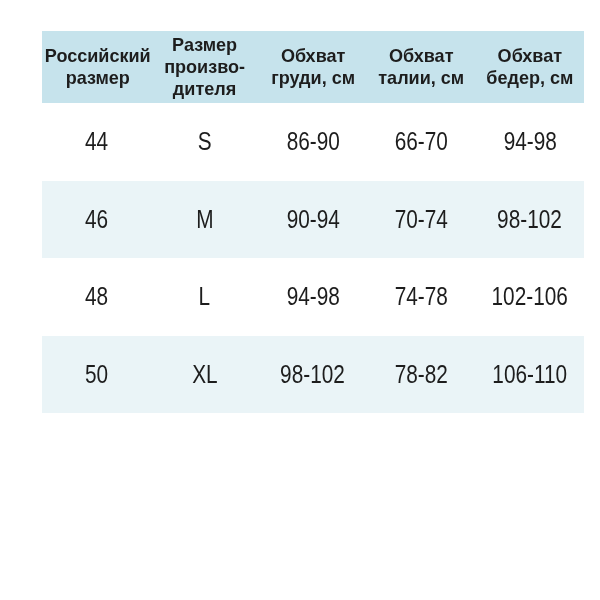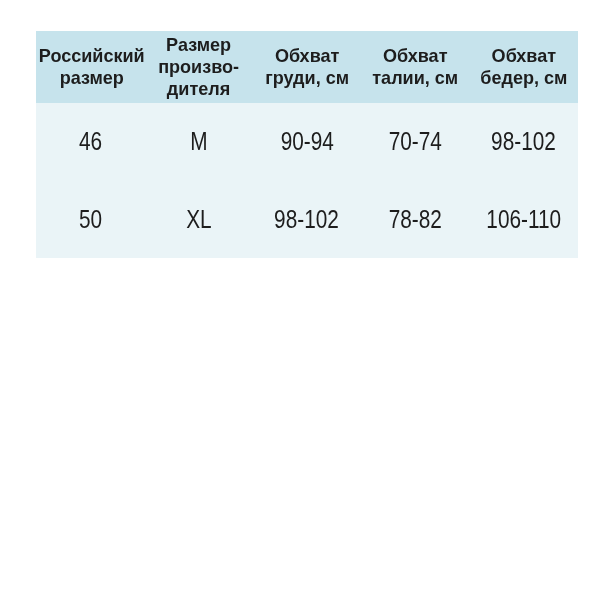--- a/index.html
+++ b/index.html
@@ -14,21 +14,21 @@
   }
   .stage {
     position: relative;
     width: 600px;
     height: 600px;
     overflow: hidden;
     background: #ffffff;
   }
   table.size-table {
     position: absolute;
-    left: 36px;
+    left: 42px;
     top: 31px;
     width: 542px;
     border-collapse: collapse;
     table-layout: fixed;
   }
   table.size-table th,
   table.size-table td {
     padding: 0;
     text-align: center;
     vertical-align: middle;
@@ -81,26 +81,40 @@
 дителя</span></th>
         <th><span class="hv">Обхват
 груди, см</span></th>
         <th><span class="hv">Обхват
 талии, см</span></th>
         <th><span class="hv">Обхват
 бедер, см</span></th>
       </tr>
     </thead>
     <tbody>
+      <tr class="plain">
+        <td><span class="v">44</span></td>
+        <td><span class="v">S</span></td>
+        <td><span class="v">86-90</span></td>
+        <td><span class="v">66-70</span></td>
+        <td><span class="v">94-98</span></td>
+      </tr>
       <tr class="stripe">
         <td><span class="v">46</span></td>
         <td><span class="v">M</span></td>
         <td><span class="v">90-94</span></td>
         <td><span class="v">70-74</span></td>
         <td><span class="v">98-102</span></td>
+      </tr>
+      <tr class="plain">
+        <td><span class="v">48</span></td>
+        <td><span class="v">L</span></td>
+        <td><span class="v">94-98</span></td>
+        <td><span class="v">74-78</span></td>
+        <td><span class="v">102-106</span></td>
       </tr>
       <tr class="stripe">
         <td><span class="v">50</span></td>
         <td><span class="v">XL</span></td>
         <td><span class="v">98-102</span></td>
         <td><span class="v">78-82</span></td>
         <td><span class="v">106-110</span></td>
       </tr>
     </tbody>
   </table>

